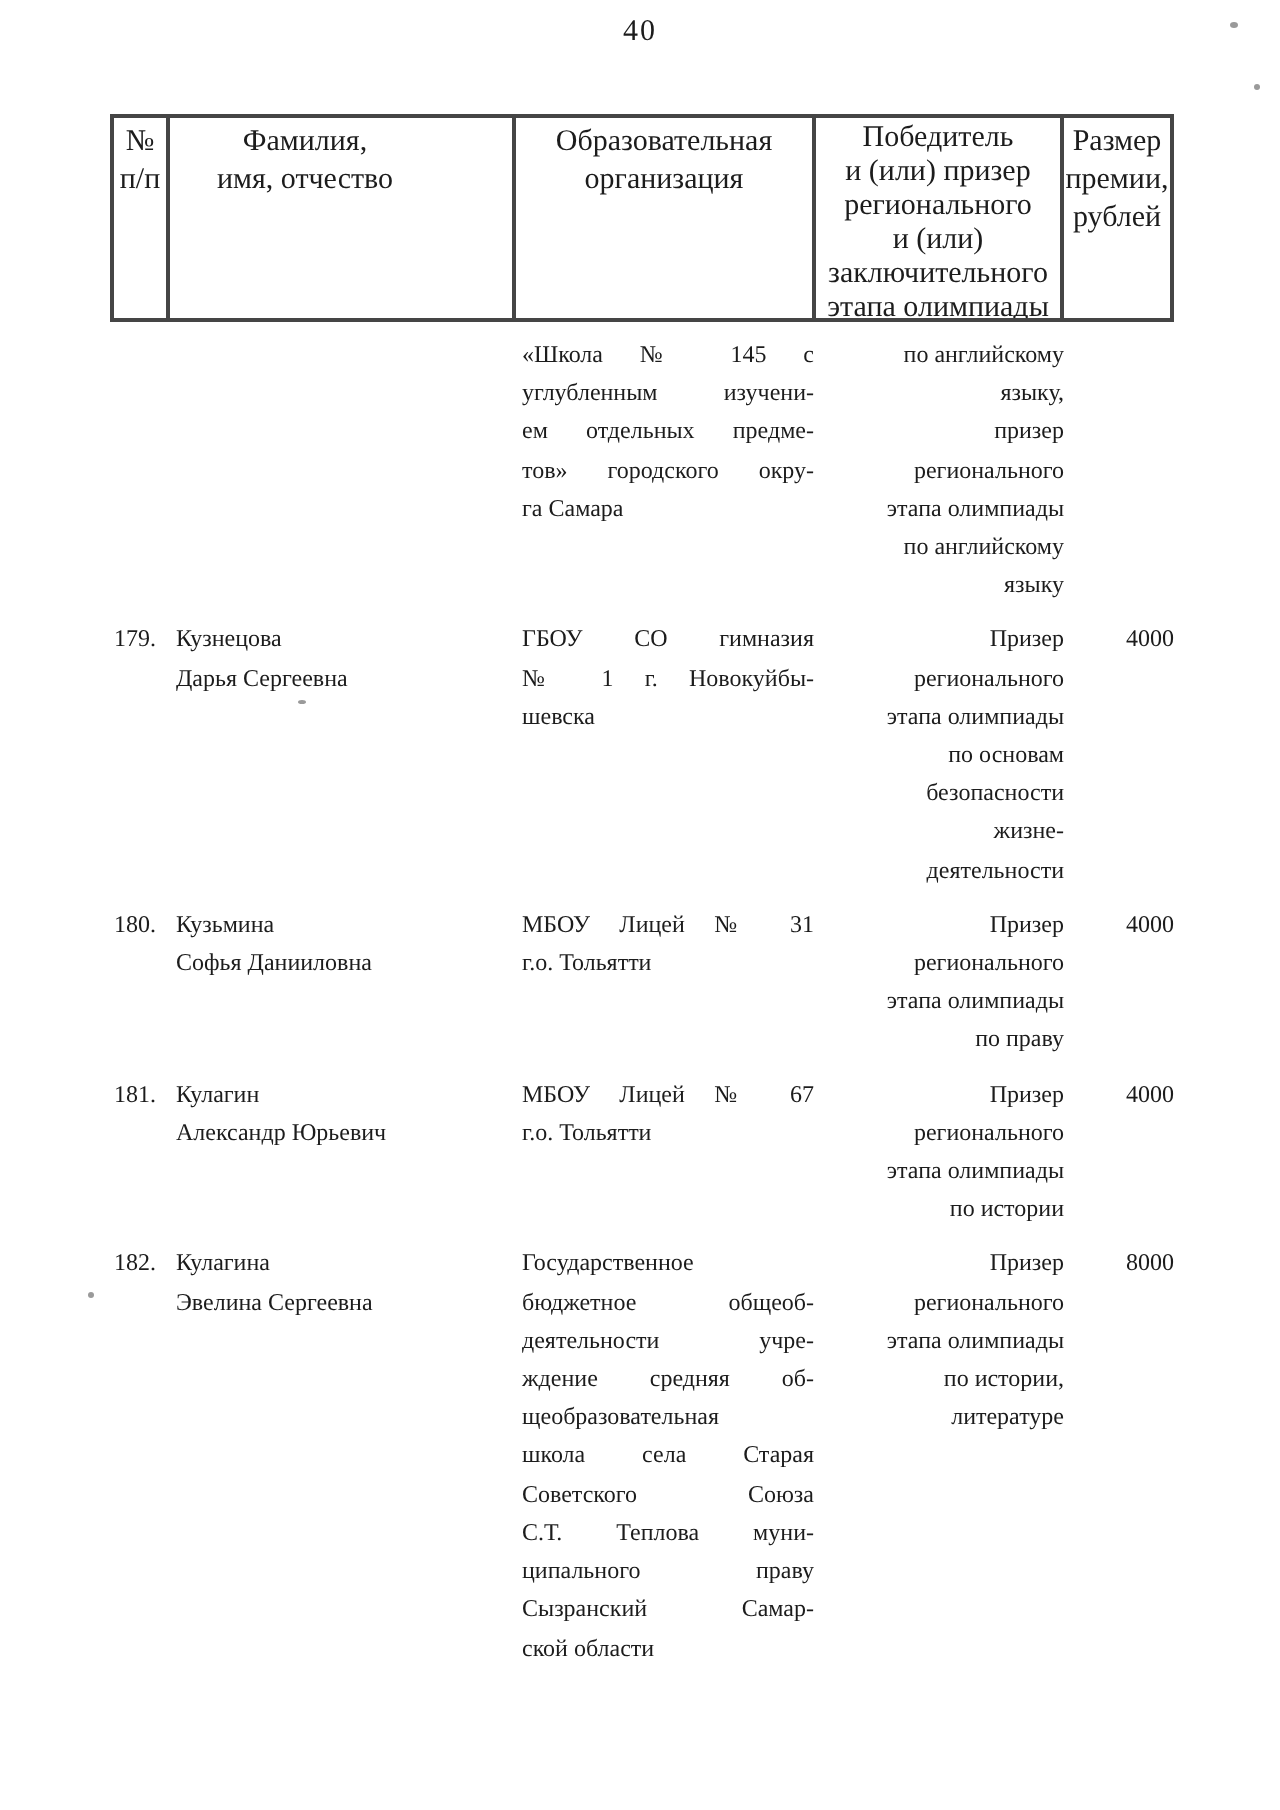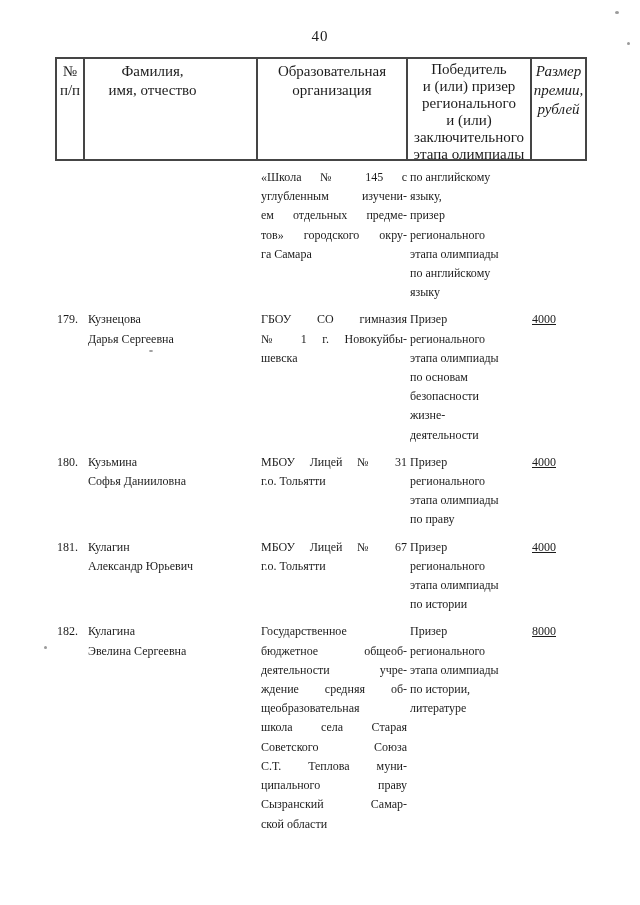--- a/index.html
+++ b/index.html
@@ -7,21 +7,21 @@
     position: relative;
     width: 640px;
     height: 905px;
     background: #ffffff;
     font-family: "Liberation Serif", "DejaVu Serif", serif;
     color: #1c1c1c;
     overflow: hidden;
   }
   .page-number {
     position: absolute;
-    top: 28px;
+    top: 8px;
     left: 0;
     width: 640px;
     text-align: center;
     font-size: 15px;
     letter-spacing: 1px;
   }
   .doc-table {
     position: absolute;
     left: 55px;
     top: 57px;
@@ -37,39 +37,39 @@
     font-size: 15px;
   }
   .thead > div {
     box-sizing: border-box;
     border-right: 2px solid #454545;
     text-align: center;
     line-height: 19px;
     padding-top: 3px;
     overflow: hidden;
   }
-  .thead > div:last-child { border-right: none; font-style: italic; }
+  .thead > div:last-child { border-right: none; }
   .h-name { padding-right: 36px; }
   .h-award { line-height: 17px !important; padding-top: 2px !important; }
   .tbody { margin-top: 7px; }
   .trow {
     display: grid;
     grid-template-columns: 30px 173px 150px 124px 55px;
     margin-bottom: 8px;
     font-size: 12px;
     line-height: 19.2px;
   }
   .c-num  { padding-left: 2px; white-space: nowrap; }
   .c-name { padding-left: 3px; }
   .c-org  { padding-left: 3px; padding-right: 1px; }
   .c-award{ padding-left: 2px; }
-  .c-prize{ text-align: center; text-decoration: underline; }
+  .c-prize{ text-align: center; }
   .jl      { text-align: justify; text-align-last: justify; }
   .jl-last { text-align: left; }
-  .cl      { text-align: left; }
+  .cl      { text-align: right; }
   .speck { position: absolute; background: #9a9a9a; border-radius: 50%; }
   .speck.s1 { left: 615px; top: 11px;  width: 4px; height: 3px; }
   .speck.s2 { left: 627px; top: 42px;  width: 3px; height: 3px; }
   .speck.s3 { left: 149px; top: 350px; width: 4px; height: 2px; }
   .speck.s4 { left: 44px;  top: 646px; width: 3px; height: 3px; }
 </style>
 </head>
 <body>
 
 <div class="page">

